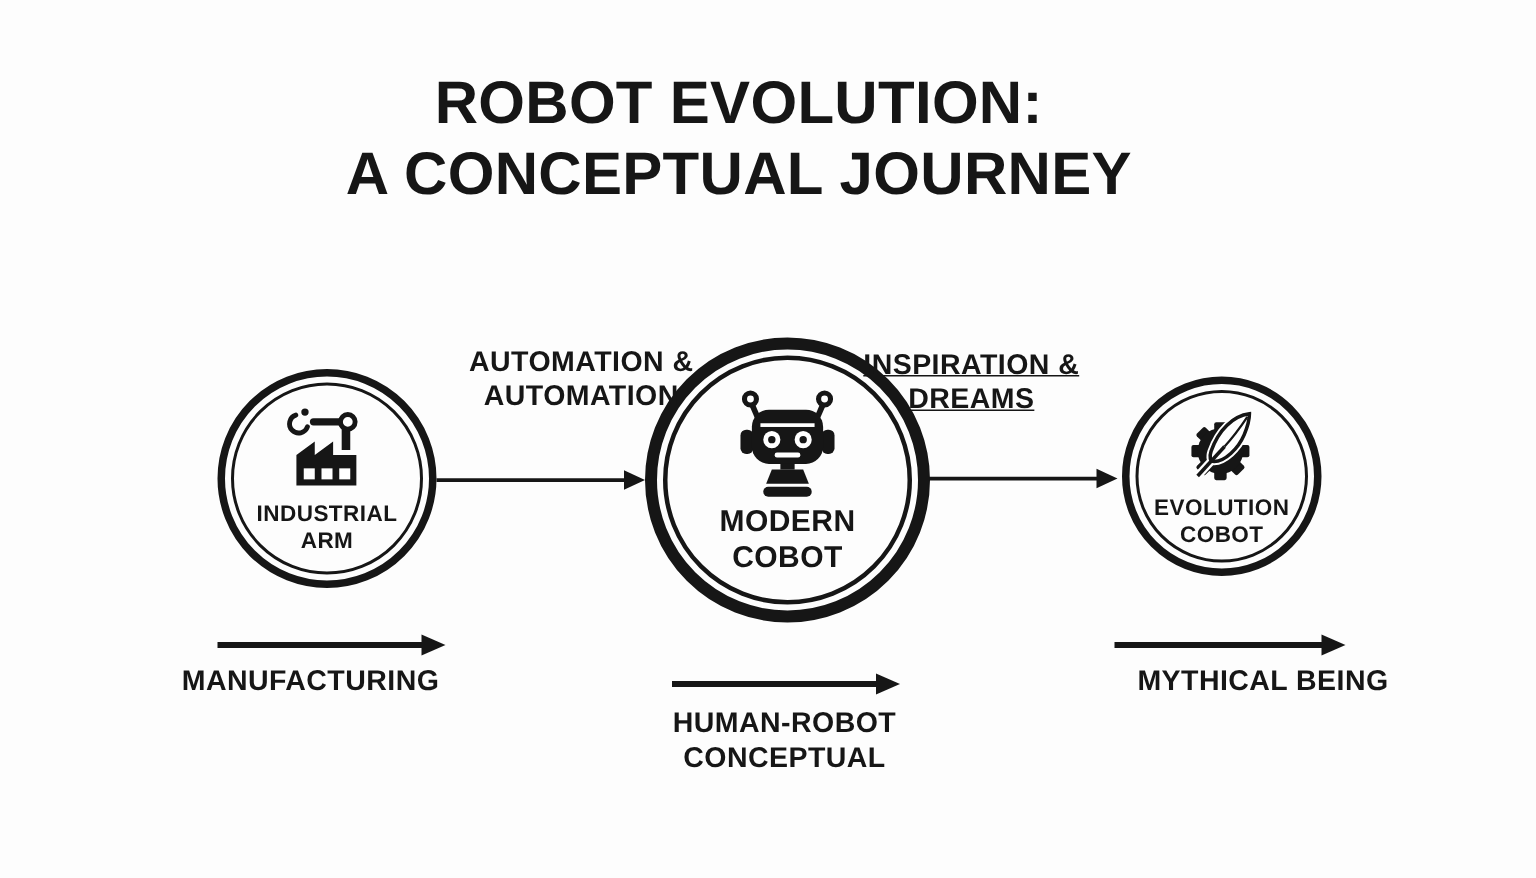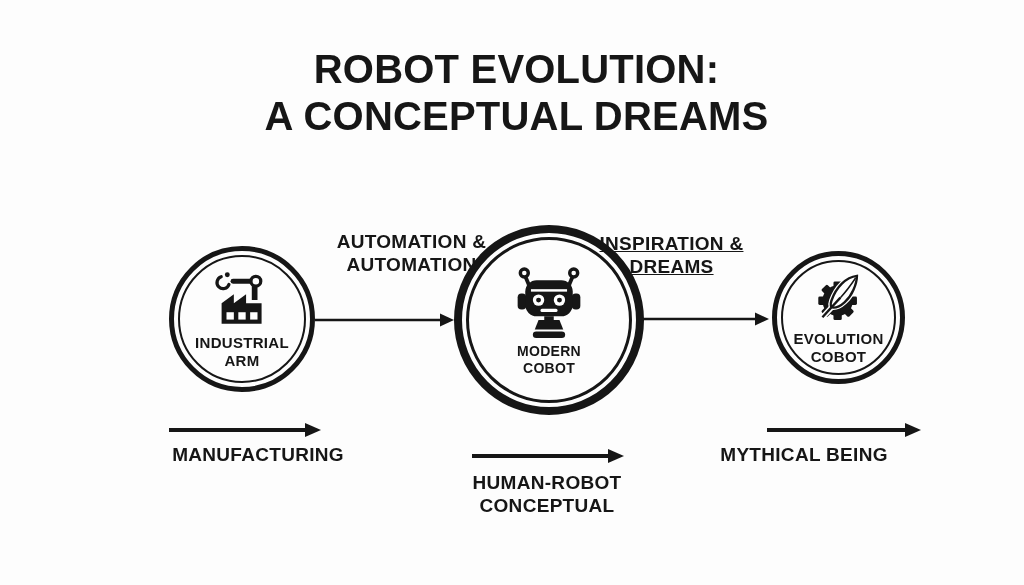--- a/index.html
+++ b/index.html
@@ -1,20 +1,20 @@
 <!DOCTYPE html>
 <html style="--bg: #fdfdfd; --ink: #161616;"><head>
 <meta charset="utf-8">
 <style>
   :root { --bg:#fdfdfd; --ink:#161616; }
   * { box-sizing: border-box; margin: 0; padding: 0; }
   body { background: var(--bg); font-family: "Liberation Sans", sans-serif; }
   .canvas {
     position: relative; width: 952px; height: 585px;
-    background: var(--bg); color: var(--ink); overflow: hidden; margin-left: 24px;
+    background: var(--bg); color: var(--ink); overflow: hidden;
   }
   .title {
     position: absolute; top: 46px; left: 0; width: 985px;
     text-align: center; font-size: 40px; font-weight: 700;
     line-height: 1.18; letter-spacing: 0.2px; color: var(--ink);
   }
   .node {
     position: absolute; border-radius: 50%;
     border: 5px solid var(--ink); background: var(--bg);
   }
@@ -24,45 +24,45 @@
     display: flex; flex-direction: column; align-items: center; justify-content: center;
   }
   .node-1 { left: 145px; top: 246px; width: 146px; height: 146px; }
   .node-2 { left: 430px; top: 225px; width: 190px; height: 190px; border-width: 8px; }
   .node-2 .ring { border-width: 3px; }
   .node-3 { left: 748px; top: 251px; width: 133px; height: 133px; }
   .node-label {
     text-align: center; font-weight: 700; font-size: 15px;
     line-height: 1.2; letter-spacing: 0.3px; margin-top: 3px;
   }
-  .node-2 .node-label { font-size: 14px; }
+  .node-2 .node-label { font-size: 20px; }
   .edge-label, .flow-label {
     position: absolute; text-align: center; font-weight: 700;
     font-size: 19px; line-height: 1.22; letter-spacing: 0.3px; color: var(--ink);
   }
   .edge-label-1 { left: 300px; top: 230px; width: 175px; }
   .edge-label-2 { left: 560px; top: 232px; width: 175px; text-decoration: underline; }
-  .flow-label-1 { left: 134px; top: 443px; width: 200px; }
+  .flow-label-1 { left: 107px; top: 443px; width: 200px; }
   .flow-label-2 { left: 398px; top: 471px; width: 250px; }
-  .flow-label-3 { left: 680px; top: 443px; width: 200px; }
+  .flow-label-3 { left: 742px; top: 443px; width: 200px; }
   .arrow { position: absolute; overflow: visible; }
   .arrow-1 { left: 290px; top: 309px; }
   .arrow-2 { left: 617px; top: 308px; }
   .arrow-3 { left: 143px; top: 420px; }
   .arrow-4 { left: 446px; top: 446px; }
   .arrow-5 { left: 741px; top: 420px; }
 </style>
 </head>
 <body>
 
 <div class="canvas">
 
   <div class="title">
     <div>ROBOT EVOLUTION:</div>
-    <div>A CONCEPTUAL DREAMS</div>
+    <div>A CONCEPTUAL JOURNEY</div>
   </div>
 
   <div class="node node-1">
     <div class="ring">
       <svg viewBox="0 0 76 76" width="62" height="62">
         <path d="M13 67 V42 L28 31 V42 L43 31 V42 H62 V67 Z" fill="currentColor"></path>
         <rect x="19" y="53" width="9" height="9" fill="#fff"></rect>
         <rect x="33.5" y="53" width="9" height="9" fill="#fff"></rect>
         <rect x="48" y="53" width="9" height="9" fill="#fff"></rect>
         <rect x="50" y="19" width="7" height="19" fill="currentColor"></rect>

